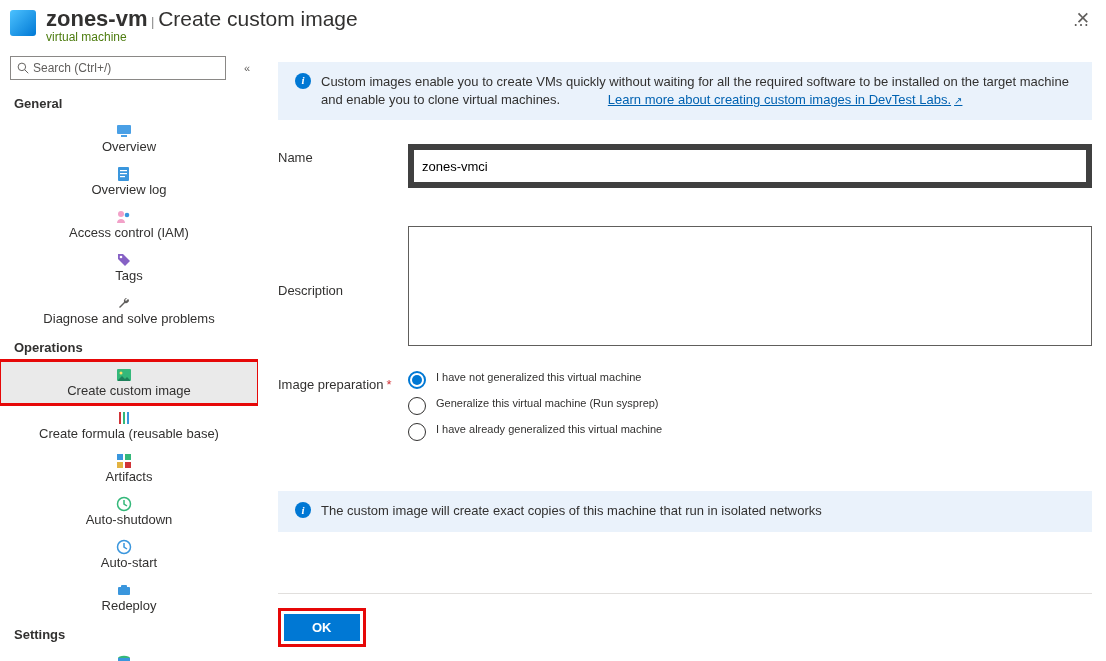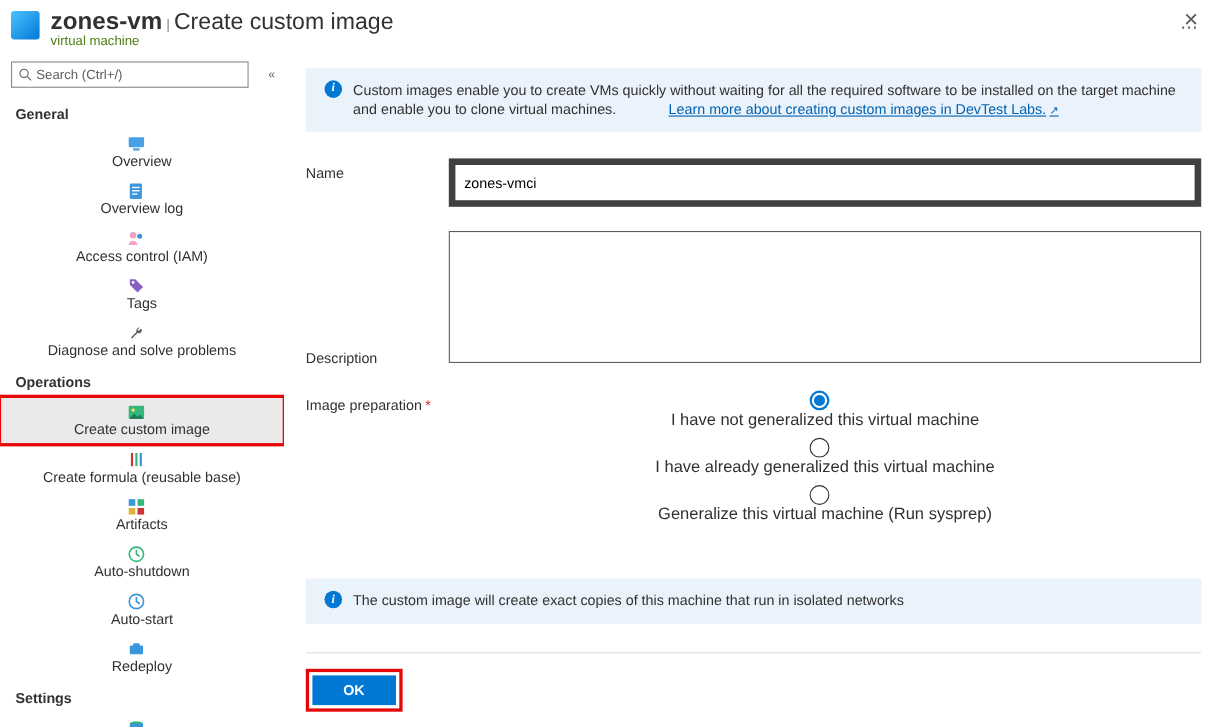--- a/index.html
+++ b/index.html
@@ -120,21 +120,21 @@
     width:100%;
     height:120px;
     border:1px solid #605e5c;
     padding:6px 8px;
     font-size:13px;
     font-family:inherit;
     resize:none;
     margin-left:0;
   }
   .radio-col { display:flex; flex-direction:column; gap:8px;}
-  .radio-item { display:flex; align-items:center; font-size:15px; cursor:pointer;flex-direction:column;}
+  .radio-item { display:flex; align-items:flex-start; font-size:11px; cursor:pointer;}
   .radio-circle {
     width:18px; height:18px; border:1px solid #323130; border-radius:50%;
     margin-right:10px; display:flex; align-items:center; justify-content:center;
   }
   .radio-circle.sel { border-color:#0078d4; border-width:2px;}
   .radio-circle.sel::after {
     content:""; width:10px; height:10px; background:#0078d4; border-radius:50%;
   }
 
   .info-banner.second { margin-top: 28px; margin-bottom: 24px;}
@@ -329,43 +329,43 @@
         </div>
       </div>
 
       <div class="form-row">
         <div class="form-label">Name</div>
         <div class="form-field">
           <input type="text" class="txt" value="zones-vmci" style="">
         </div>
       </div>
 
-      <div class="form-row" style="align-items:flex-end;">
+      <div class="form-row" style="align-items:center;margin-top:16px;">
         <div class="form-label">Description</div>
         <div class="form-field" style="margin-left:0;">
           <textarea class="txt" value="" style=""></textarea>
         </div>
       </div>
 
       <div class="form-row">
         <div class="form-label">
           <span>Image preparation</span><span class="req">*</span>
         </div>
         <div class="form-field radio-col">
           <label class="radio-item">
             <span class="radio-circle sel"></span>
             <span>I have not generalized this virtual machine</span>
           </label>
           <label class="radio-item">
             <span class="radio-circle"></span>
-            <span>I have already generalized this virtual machine</span>
+            <span>Generalize this virtual machine (Run sysprep)</span>
           </label>
           <label class="radio-item">
             <span class="radio-circle"></span>
-            <span>Generalize this virtual machine (Run sysprep)</span>
+            <span>I have already generalized this virtual machine</span>
           </label>
         </div>
       </div>
 
       <div class="info-banner second">
         <div class="info-i">i</div>
         <div>The custom image will create exact copies of this machine that run in isolated networks</div>
       </div>
 
       <div style="flex:1"></div>

